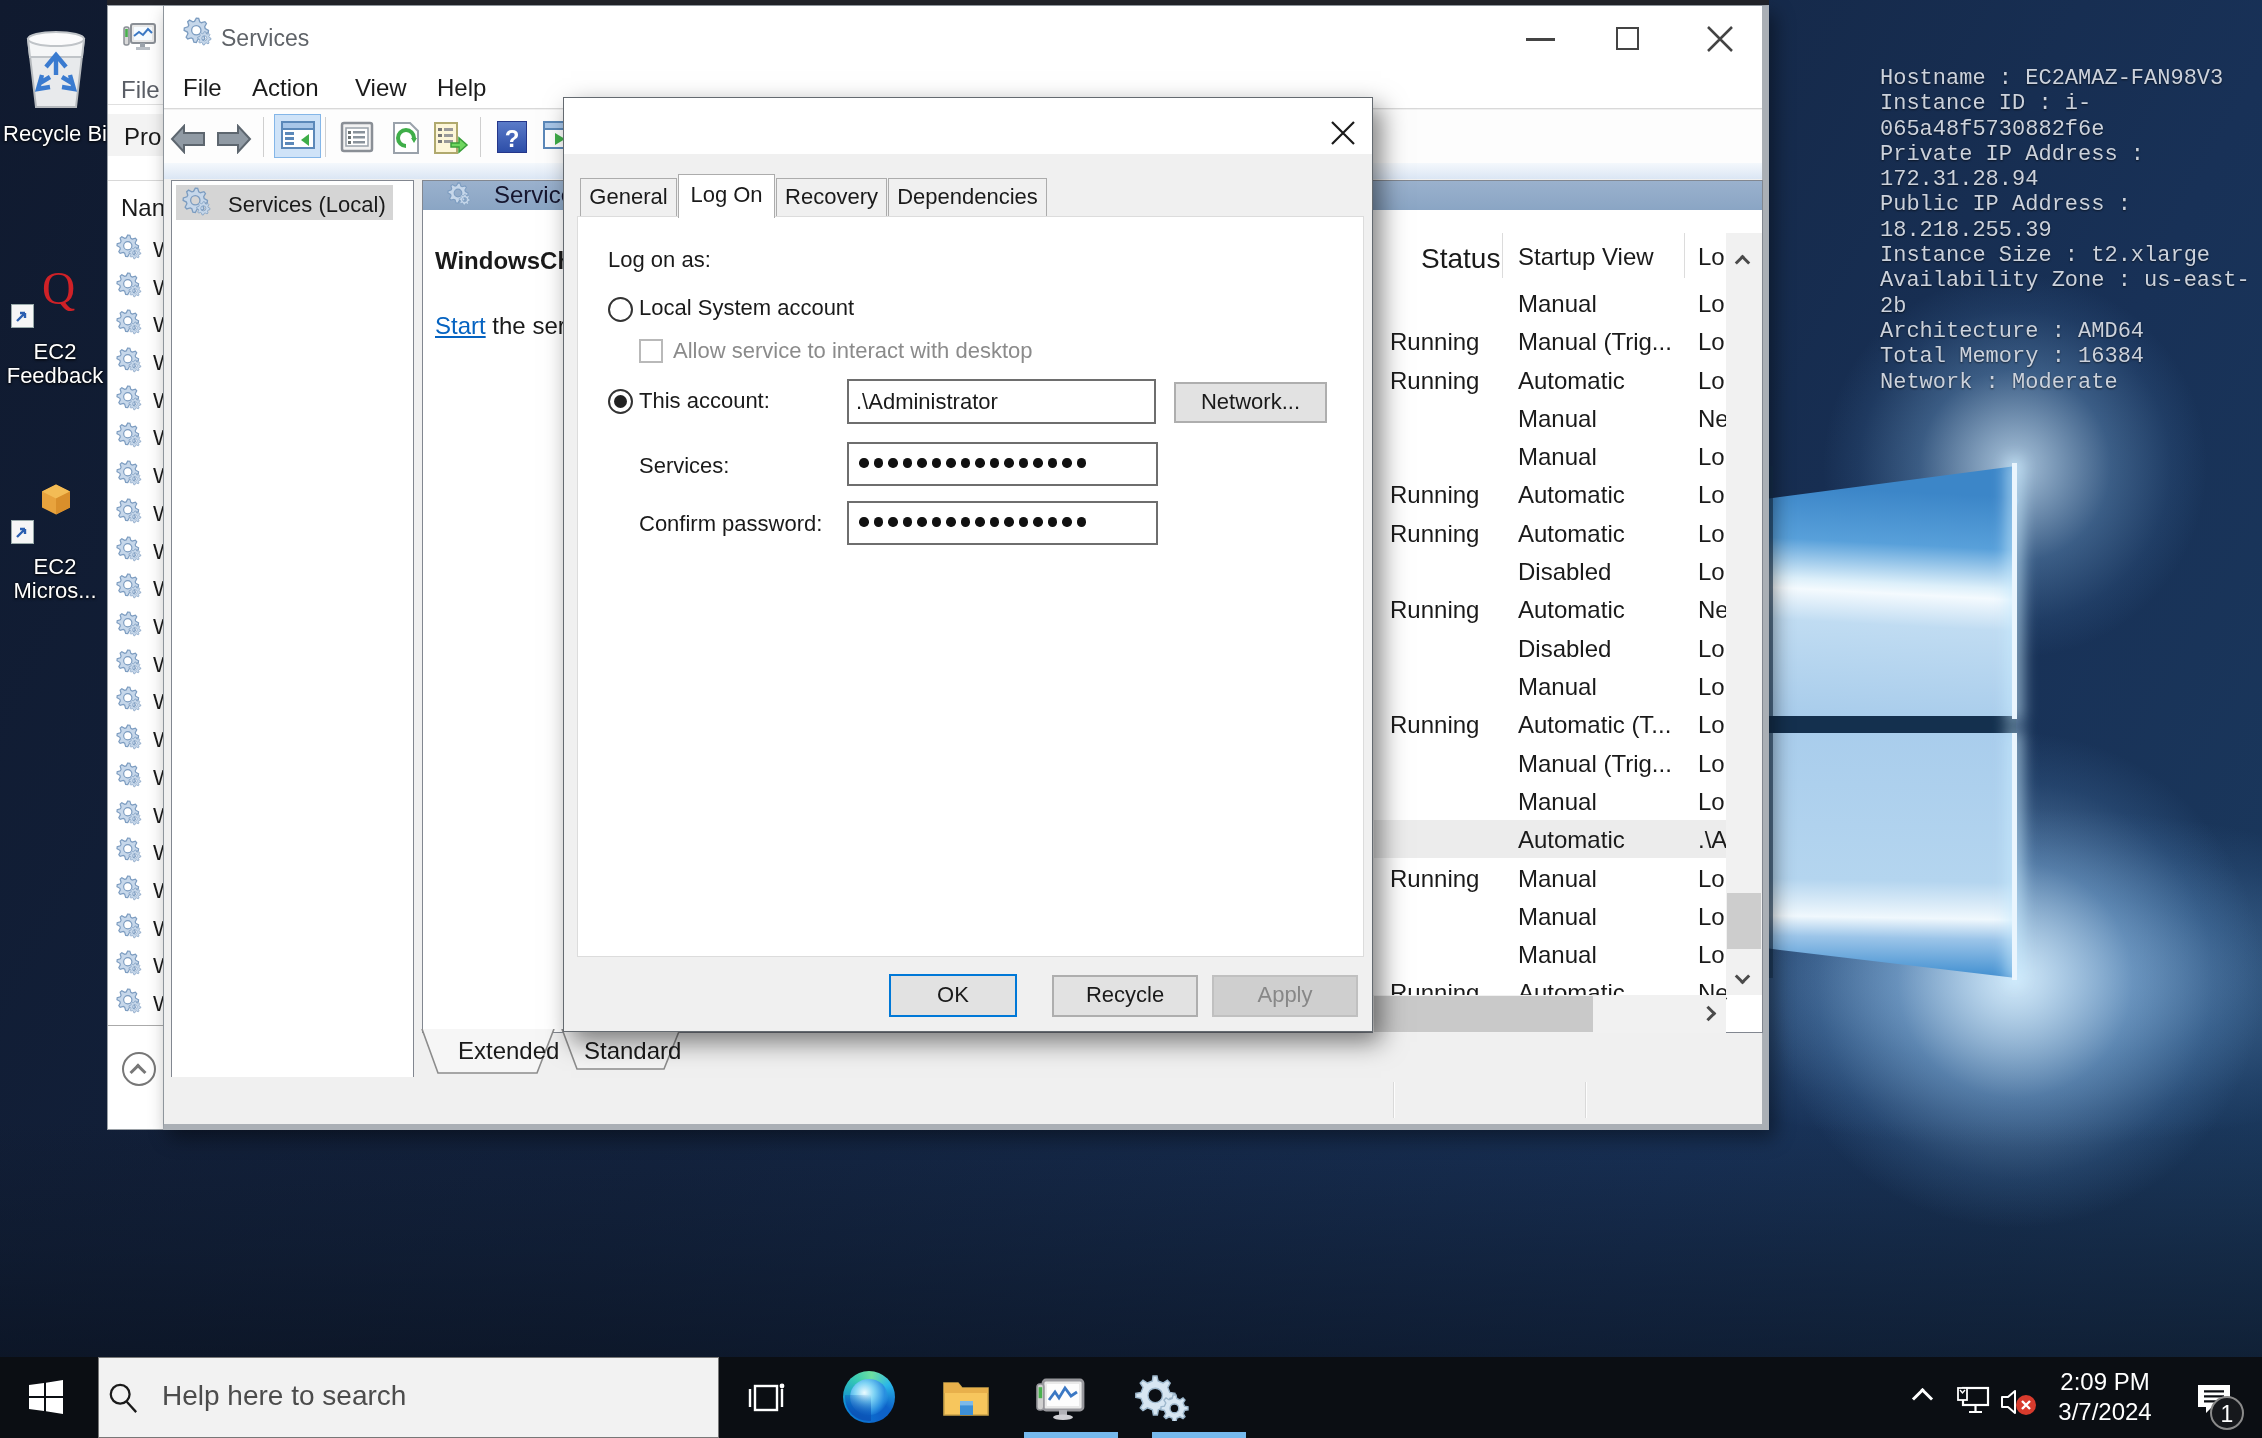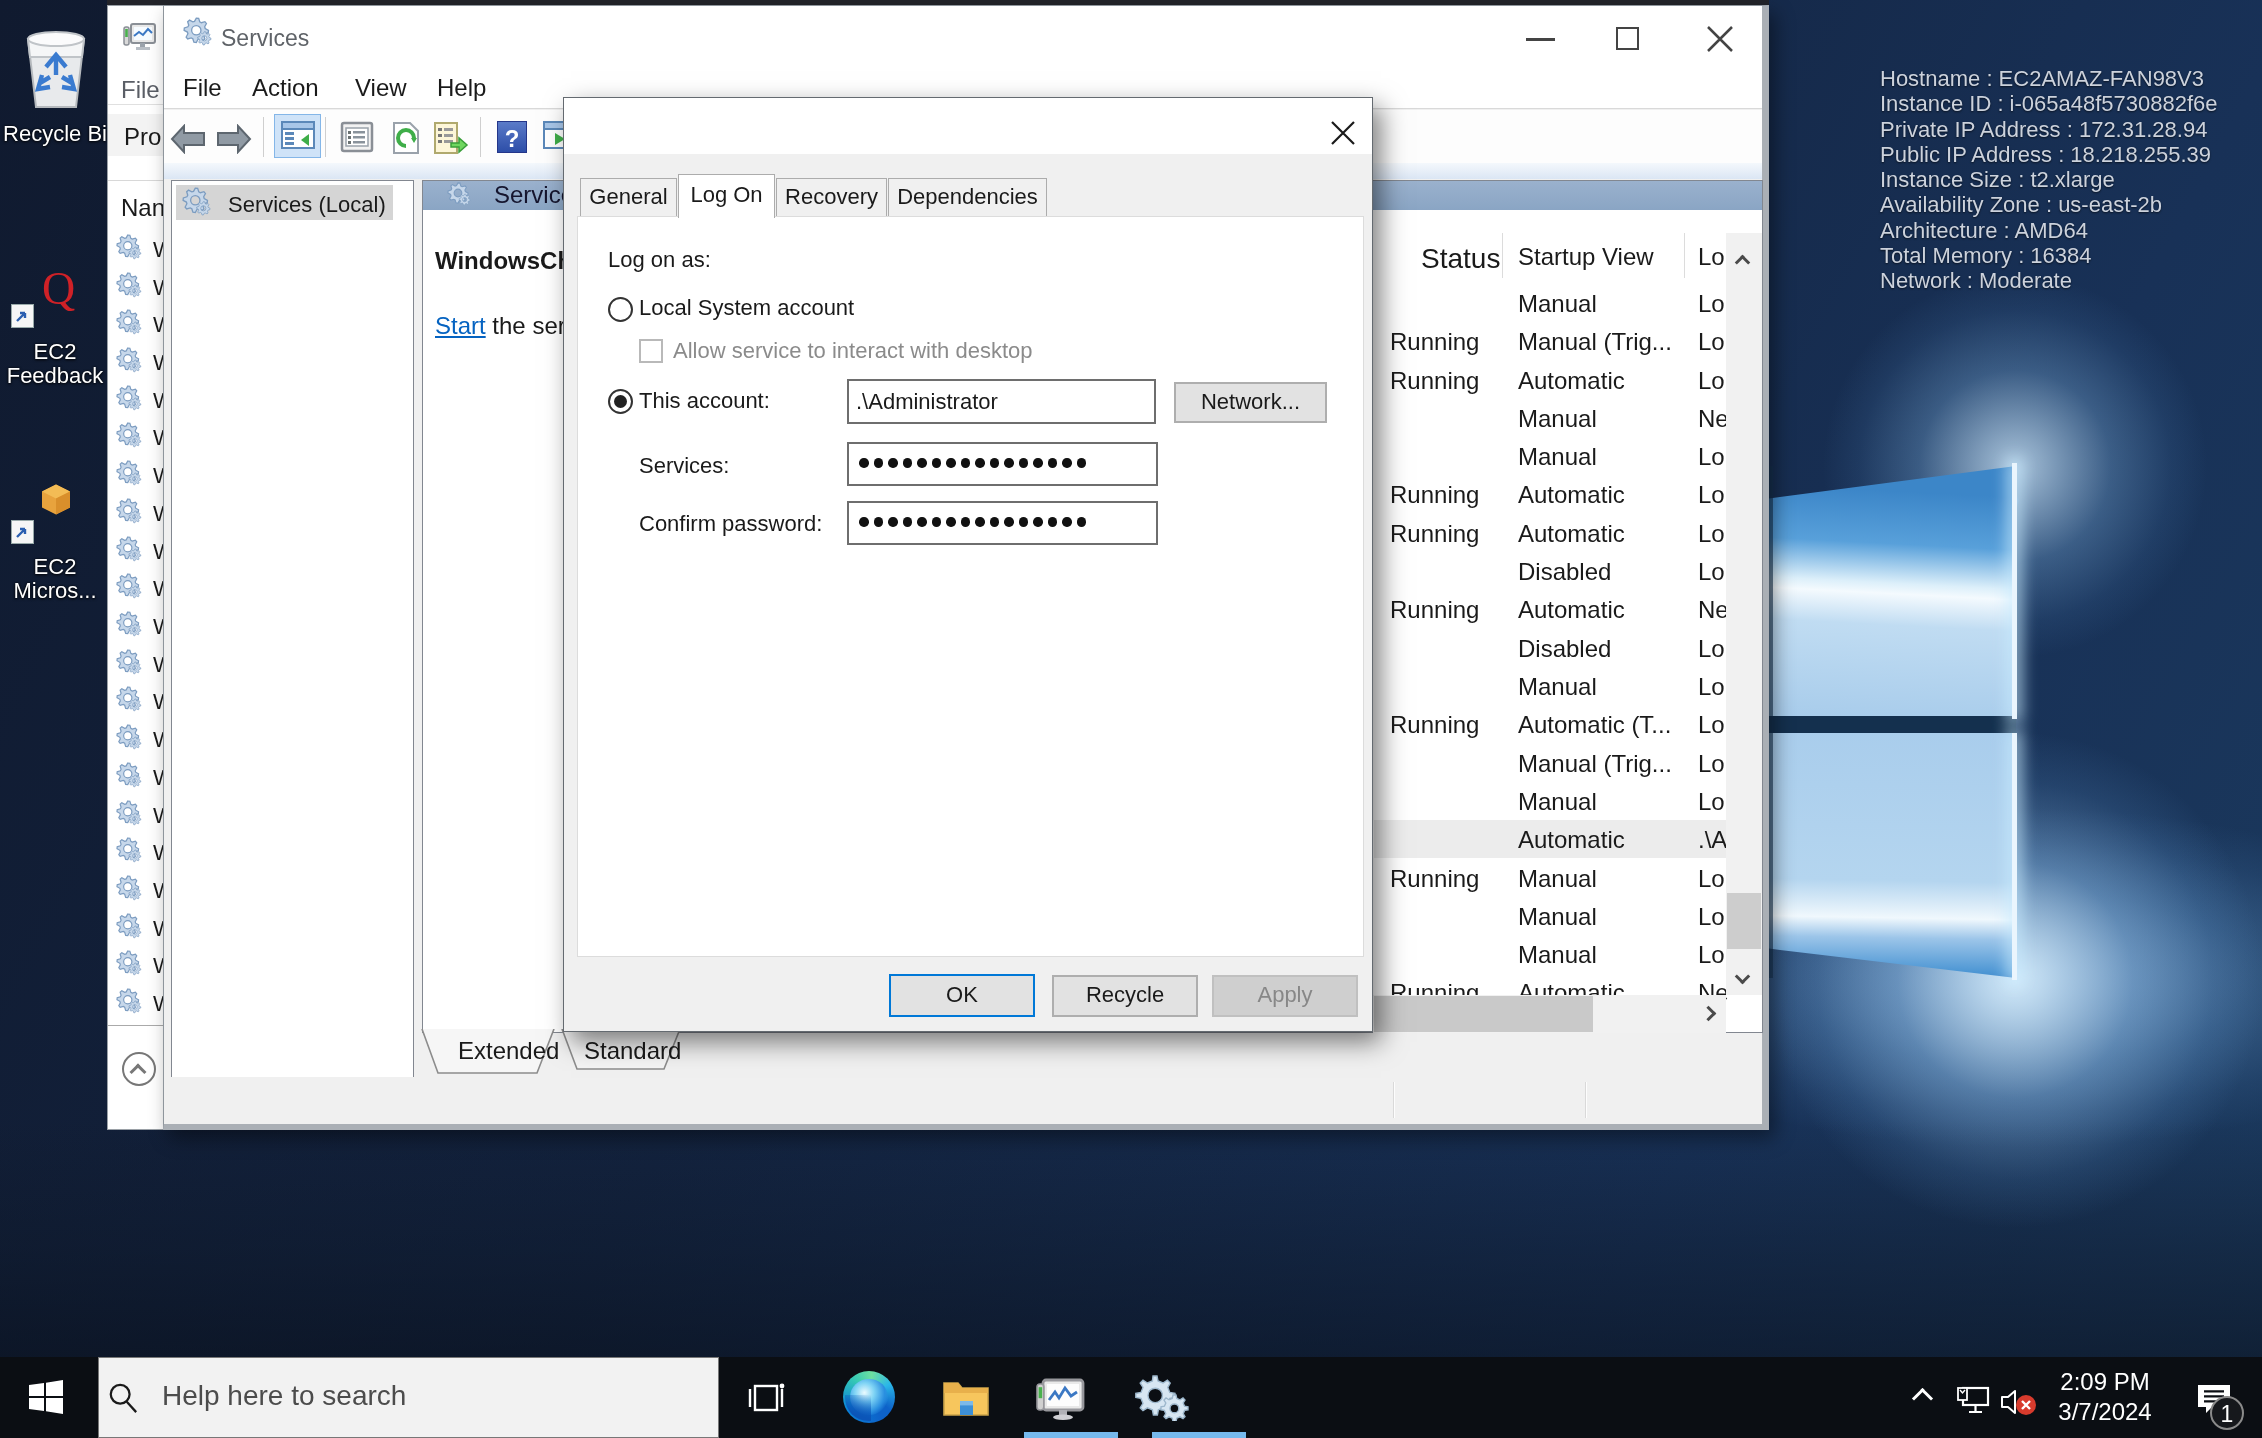--- a/index.html
+++ b/index.html
@@ -25,21 +25,21 @@
     background: linear-gradient(183deg, #3c86c8 12%, #58a0da 32%, #dceffa 47%, #f4fafe 51%, #c0dcf2 63%, #a8cceb 100%); }
   #paneBot { left:1769px; top:733px; width:247px; height:245px;
     clip-path: polygon(0 0, 100% 0, 100% 100%, 0 88%);
     background: linear-gradient(181deg, #a9cdec 0%, #b4d5ef 60%, #f0f8fd 75%, #9cc5e9 83%, #4e97d4 96%, #3f87c9 100%); }
   #midBar { left:1769px; top:716px; width:247px; height:17px; background:#14304e; }
   #vdiv { left:1769px; top:466px; width:4px; height:512px; background:rgba(22,50,80,.6); }
   #edgeR1 { left:2012px; top:463px; width:5px; height:256px; background:#eaf5fd; box-shadow:0 0 16px 4px rgba(200,235,255,.85); }
   #edgeR2 { left:2012px; top:733px; width:5px; height:247px; background:#eaf5fd; box-shadow:0 0 16px 4px rgba(200,235,255,.85); }
   
   #info { left:1880px; top:66px; width:380px; color:#ccd2dc; font-size:22px; line-height:25.3px;
-    text-shadow:0 1px 2px rgba(0,0,0,.6); }
+    text-shadow:0 1px 2px rgba(0,0,0,.6);font-family:Liberation Mono, monospace; }
   
   .dicon { position:absolute; color:#fff; font-size:22px; line-height:24px; text-align:center; white-space:nowrap;
     text-shadow:0 1px 3px rgba(0,0,0,.9), 0 0 2px rgba(0,0,0,.8); }
   
   #tm { left:107px; top:5px; width:56px; height:1125px; background:#fff;
     border:1px solid #9aa0a6; border-right:none; overflow:hidden; font-size:24px; color:#1a1a1a; }
   #tm .gearrow { position:absolute; left:8px; }
   #tm .gearrow b { position:absolute; left:37px; top:3px; font-weight:normal; font-size:22px; }
   
   #svc { left:163px; top:5px; width:1606px; height:1125px; background:#f0f0f0;
@@ -470,21 +470,21 @@
       <i></i>
       <i></i>
       <i></i>
       <i></i>
       <i></i>
       <i></i>
       <i></i>
       <i></i>
       <i></i>
     </div>
-  <div class="btn" style="left:325px; top:876px; width:146px; height:43px; padding-top:6px; border:2px solid #0078d7">OK</div>
+  <div class="btn" style="left:325px; top:876px; width:128px; height:43px; padding-top:6px; border:2px solid #0078d7">OK</div>
   <div class="btn" style="left:488px; top:877px; width:146px; height:42px; padding-top:5px">Recycle</div>
   <div class="btn" style="left:648px; top:877px; width:146px; height:42px; padding-top:5px; background:#cfcfcf; border-color:#c0c0c0; color:#878787">Apply</div>
 </div>
 
 <div id="bar" class="abs">
   <svg style="position:absolute;left:29px;top:23px" width="34" height="34" viewBox="0 0 34 34">
     <path d="M0,5 L15,3 L15,16 L0,16 Z M17,2.7 L34,0 L34,16 L17,16 Z M0,18 L15,18 L15,31 L0,29 Z M17,18 L34,18 L34,34 L17,31.3 Z" fill="#fff"></path>
   </svg>
   <div style="position:absolute;left:98px;top:0;width:621px;height:81px;background:#f2f2f2;border:1px solid #777"></div>
   <svg style="position:absolute;left:107px;top:24px" width="32" height="34" viewBox="0 0 34 34">

